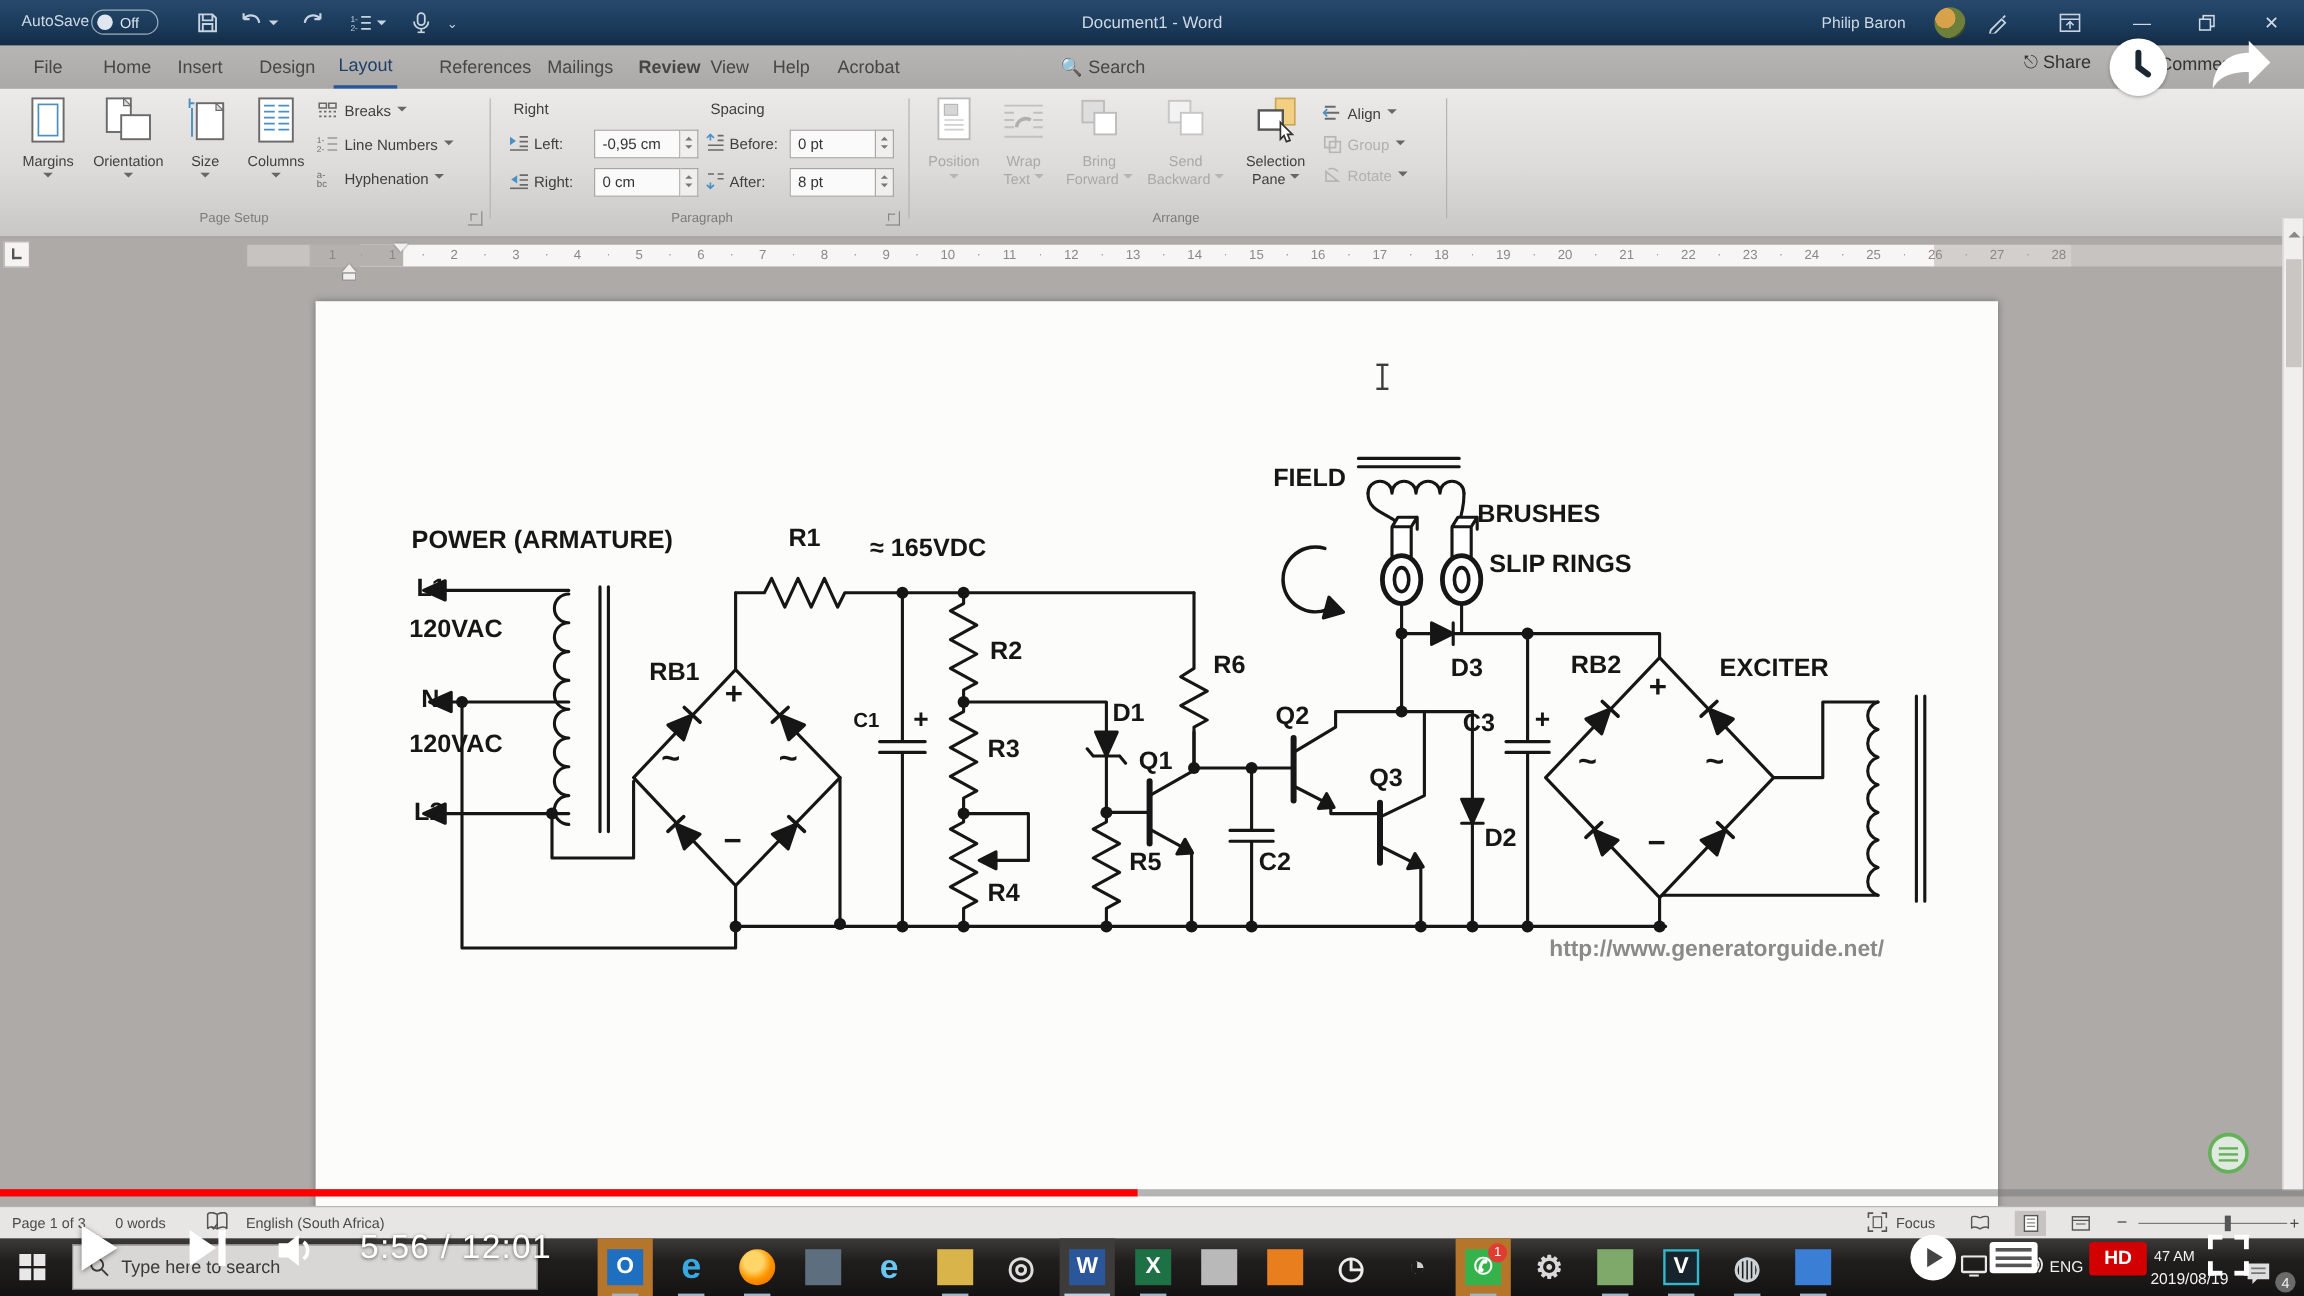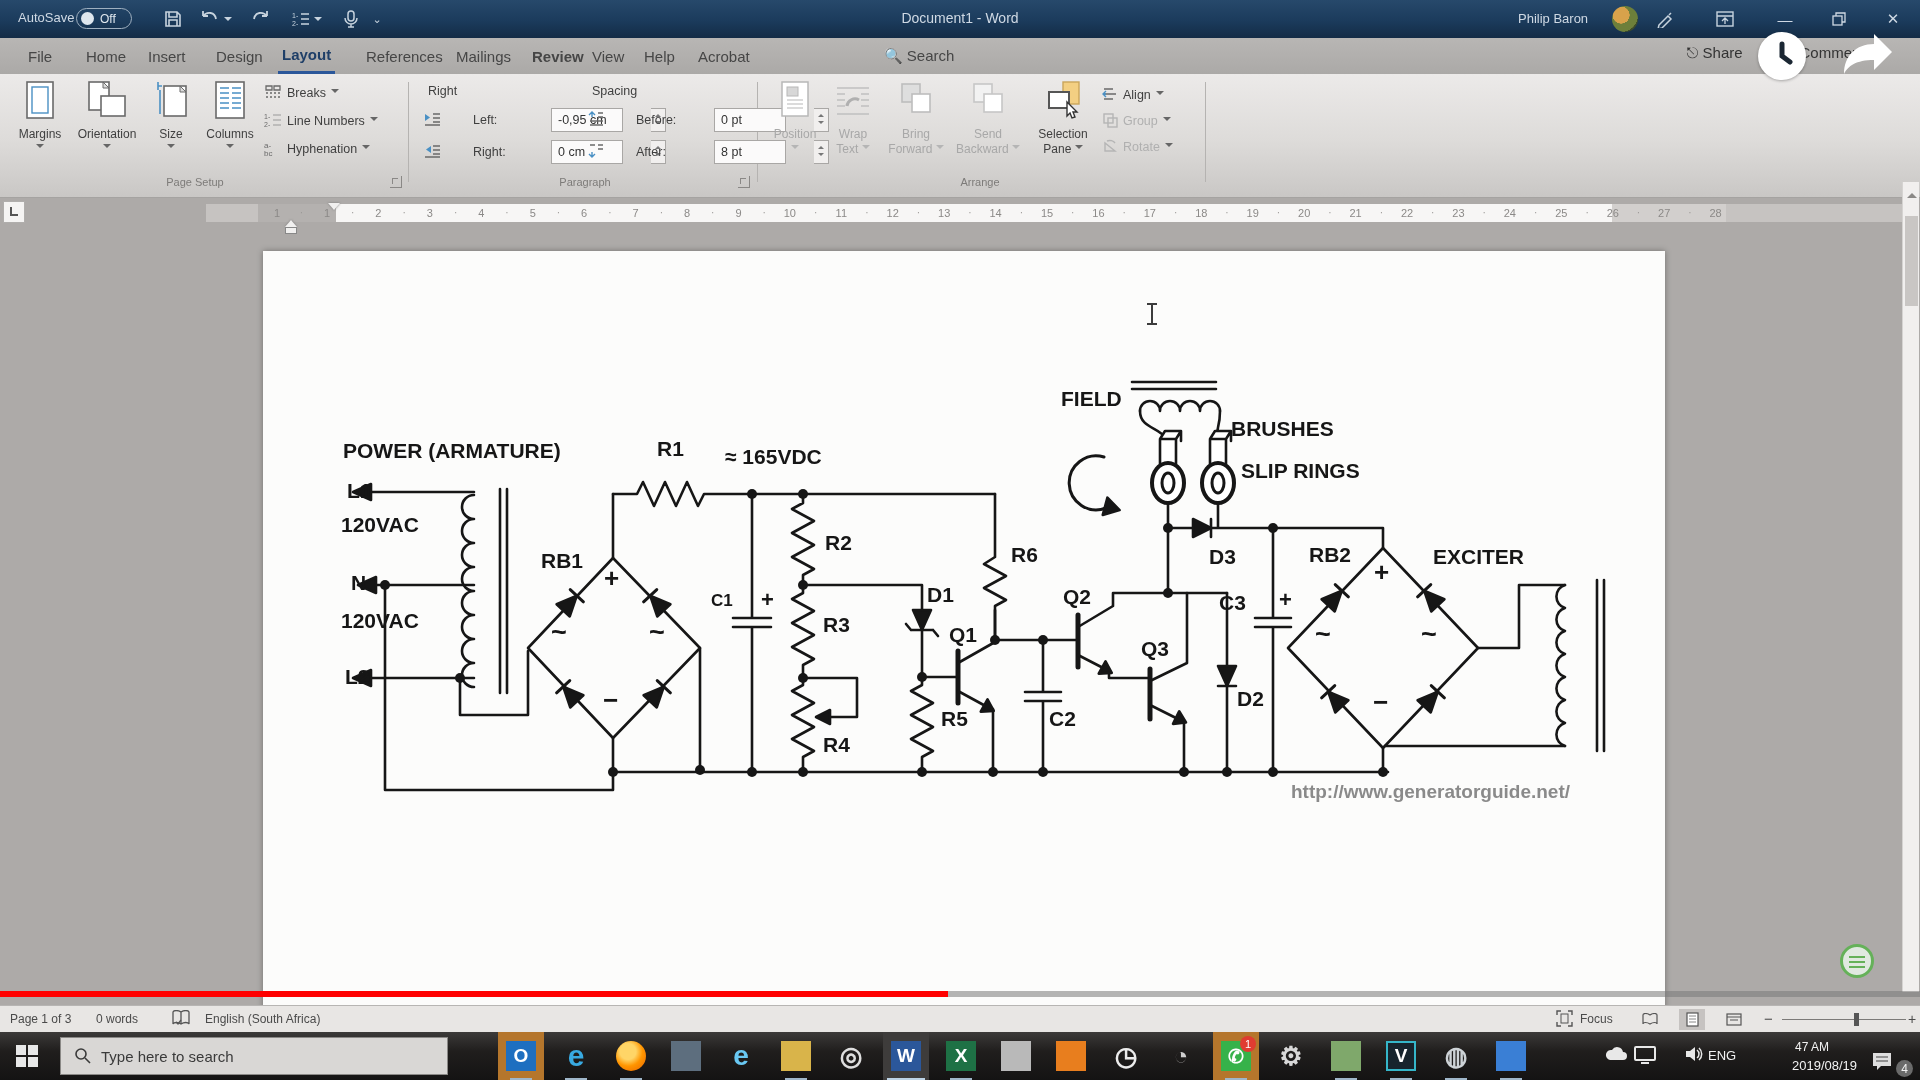--- a/index.html
+++ b/index.html
@@ -20,21 +20,21 @@
   .winbtn { position:absolute; top:0; width:46px; height:38px; color:#cfd9e4; font-size:15px;
             display:flex; align-items:center; justify-content:center; }
   .avatar { position:absolute; left:1612px; top:6px; width:26px; height:26px; border-radius:50%;
             background:radial-gradient(circle at 35% 35%, #d8a24b 0 35%, #6d7f3a 36% 70%, #3e4c2a 71%); }
 
   
   #tabrow { position:absolute; top:38px; left:0; width:1920px; height:36px;
             background:linear-gradient(180deg,#b8b6b4,#aba9a7); }
   .rtab { position:absolute; top:0; height:36px; display:flex; align-items:center;
           color:#464646; font-size:15px; padding:0 4px; }
-  .rtab.sel { color:#1f3f68; border-bottom:3px solid #2b579a; font-weight:bold; }
+  .rtab.sel { color:#1f3f68; border-bottom:3px solid #2b579a; font-weight:normal; }
   #share-area { position:absolute; right:48px; top:44px; color:#333; font-size:15px; display:flex; gap:34px; }
 
   
   #yt-title { position:absolute; left:24px; top:28px; width:1160px; color:#fff; font-size:34px;
               font-weight:400; text-shadow:0 1px 3px rgba(0,0,0,.55); letter-spacing:.2px; z-index:40; }
   #yt-clock { position:absolute; left:1758px; top:32px; width:48px; height:48px; border-radius:50%;
               background:#fff; z-index:41; box-shadow:0 1px 3px rgba(0,0,0,.3); }
   #yt-next-arrow { position:absolute; left:1840px; top:30px; z-index:41; }
 
   
@@ -47,21 +47,21 @@
   .bicon { display:block; margin:0 auto 4px auto; }
   .chev { display:inline-block; width:0; height:0; border:4px solid transparent; border-top-color:#666; margin-top:3px; }
   .bigbtn.dis .chev { border-top-color:#b5b5b5; }
   .menubtn { position:absolute; left:264px; height:22px; display:flex; align-items:center; gap:5px;
              color:#3f3f3f; font-size:12.5px; }
   .grplabel { position:absolute; top:102px; font-size:11px; color:#7d7b79; width:200px; text-align:center; }
   .launcher { position:absolute; top:102px; width:12px; height:12px; border-left:1px solid #8a8886;
               border-top:1px solid #8a8886; transform:rotate(180deg); }
   .launcher::after { content:""; position:absolute; right:2px; bottom:2px; width:5px; height:5px;
                      border-right:1px solid #8a8886; border-bottom:1px solid #8a8886; }
-  .fieldrow { position:absolute; display:flex; align-items:center; color:#3f3f3f; font-size:12.5px;gap:28px; }
+  .fieldrow { position:absolute; display:flex; align-items:center; color:#3f3f3f; font-size:12.5px; }
   .valbox { width:72px; height:24px; background:#fbfafa; border:1px solid #a9a7a5; font-size:12.5px;
             color:#333; display:flex; align-items:center; padding-left:6px; margin-left:6px; }
   .spin { width:15px; height:24px; border:1px solid #a9a7a5; border-left:none; background:#f1efee;
           display:flex; flex-direction:column; align-items:center; justify-content:space-evenly; }
   .spin i { width:0; height:0; border:3px solid transparent; }
   .spin i.up { border-bottom-color:#777; margin-top:-2px;}
   .spin i.dn { border-top-color:#777; }
   .seclabel { position:absolute; font-size:12.5px; color:#3f3f3f; }
 
   
@@ -843,13 +843,40 @@
     <span class="traytxt" style="left:1792px;top:26px;font-size:13px;">2019/08/19</span>
     <span class="trayic" style="left:1872px;top:20px">
       <svg width="22" height="20">
           <path d="M1,1 h18 v13 h-10 l-4,4 v-4 h-4 z" fill="#dedede"></path>
           <path d="M4,5 h12 M4,9 h12" stroke="#777" stroke-width="1.5"></path>
         </svg>
     </span>
     <span class="traytxt" style="left:1896px;top:28px;font-size:12px;background:#6a6a6a;border-radius:50%;width:17px;height:17px;display:flex;align-items:center;justify-content:center;">4</span>
   </div>
 
+  <div id="yt-controls">
+    <div id="yt-play"></div>
+    <div id="yt-next">
+        <span class="tri"></span>
+        <span class="bar"></span>
+      </div>
+    <div class="abs" style="left:232px;top:22px;">
+      <svg width="34" height="30">
+          <polygon points="0,9 8,9 17,2 17,28 8,21 0,21" fill="#fff"></polygon>
+          <path d="M21,8 a9,9 0 0 1 0,14" stroke="#fff" stroke-width="3" fill="none"></path>
+        </svg>
+    </div>
+    <div id="yt-time">5:56 / 12:01</div>
+    <div id="yt-miniplay">
+        <b></b>
+      </div>
+    <div id="kbd-icon">
+        <i></i>
+      </div>
+    <div id="hd-badge">HD</div>
+    <div id="yt-fullscreen">
+      <i style="left:0;top:0;border-right:none;border-bottom:none;"></i>
+      <i style="right:0;top:0;border-left:none;border-bottom:none;"></i>
+      <i style="left:0;bottom:0;border-right:none;border-top:none;"></i>
+      <i style="right:0;bottom:0;border-left:none;border-top:none;"></i>
+    </div>
+  </div>
 </div>
 
 </body></html>

